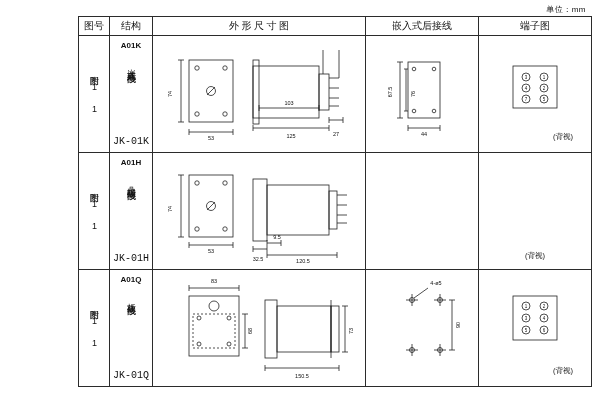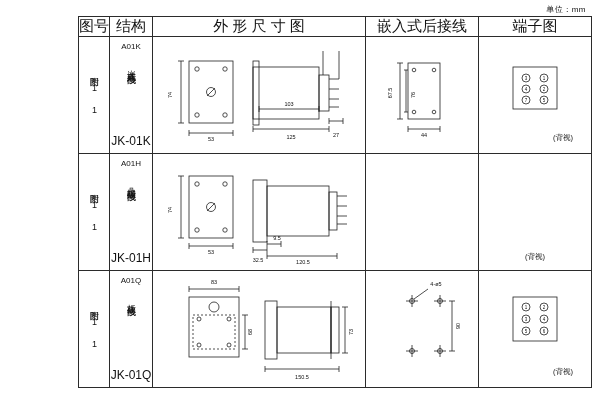--- a/index.html
+++ b/index.html
@@ -1,32 +1,32 @@
 <!DOCTYPE html>
 <html><head>
 <meta charset="utf-8">
 <style>
   html,body{margin:0;padding:0;background:#fff;}
   body{width:600px;height:400px;font-family:"Liberation Sans","DejaVu Sans",sans-serif;color:#111;}
   .page{position:relative;width:600px;height:292px;box-sizing:border-box;}
   .unit{position:absolute;right:14px;top:4px;font-size:8px;color:#111;letter-spacing:.5px;}
   table.main{position:absolute;left:78px;top:16px;width:510px;height:370px;border-collapse:collapse;table-layout:fixed;}
   table.main td,table.main th{border:1px solid #2b2b2b;padding:0;vertical-align:middle;text-align:center;font-weight:normal;}
-  .hdr{height:18px;font-size:15px;}
+  .hdr{height:18px;font-size:10px;font-family:Liberation Serif, serif;}
   .col-tu{width:30px;}
   .col-jg{width:42px;}
   .col-wx{width:212px;border-radius:8px;}
   .col-kk{width:112px;}
   .col-dz{width:112px;}
   .rowcell{height:116px;position:relative;}
   .vert{writing-mode:vertical-rl;text-orientation:upright;font-size:9px;line-height:13px;letter-spacing:1px;display:inline-block;}
   .jgbox{position:relative;height:100%;}
-  .jg-top{position:absolute;top:5px;left:0;right:0;font-size:8px;}
+  .jg-top{position:absolute;top:5px;left:0;right:0;font-size:8px;font-weight:bold;}
   .jg-mid{position:absolute;top:26px;left:0;right:0;display:flex;justify-content:center;}
-  .jg-bot{position:absolute;bottom:5px;left:0;right:0;font-size:12px;}
+  .jg-bot{position:absolute;bottom:5px;left:0;right:0;font-size:10px;font-family:Liberation Mono, monospace;}
   .draw{position:relative;width:100%;height:100%;}
   svg{display:block;}
   .terminal{position:relative;width:100%;height:100%;}
   .tcap{position:absolute;bottom:10px;right:18px;font-size:7.5px;}
   .tcap2{position:absolute;bottom:8px;left:50%;transform:translateX(-50%);font-size:7.5px;}
   text{font-family:"Liberation Sans","DejaVu Sans",sans-serif;}
 </style>
 </head>
 <body>
 

